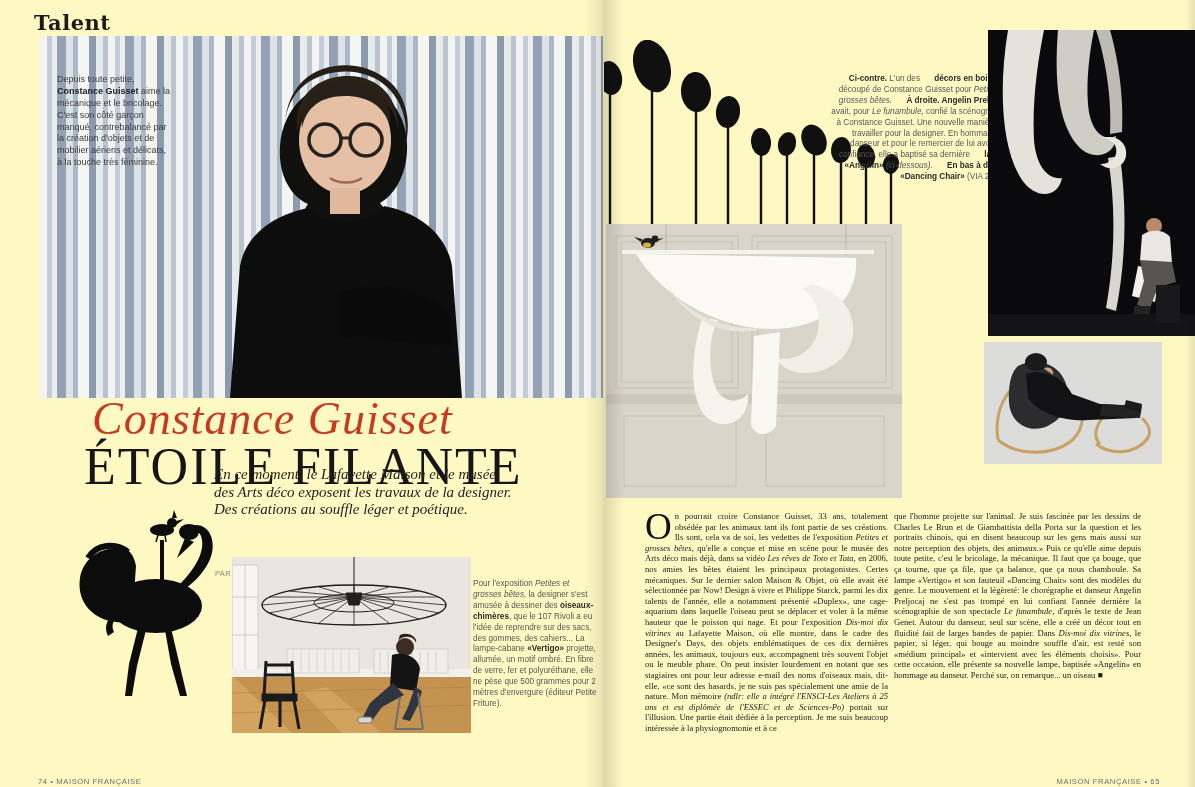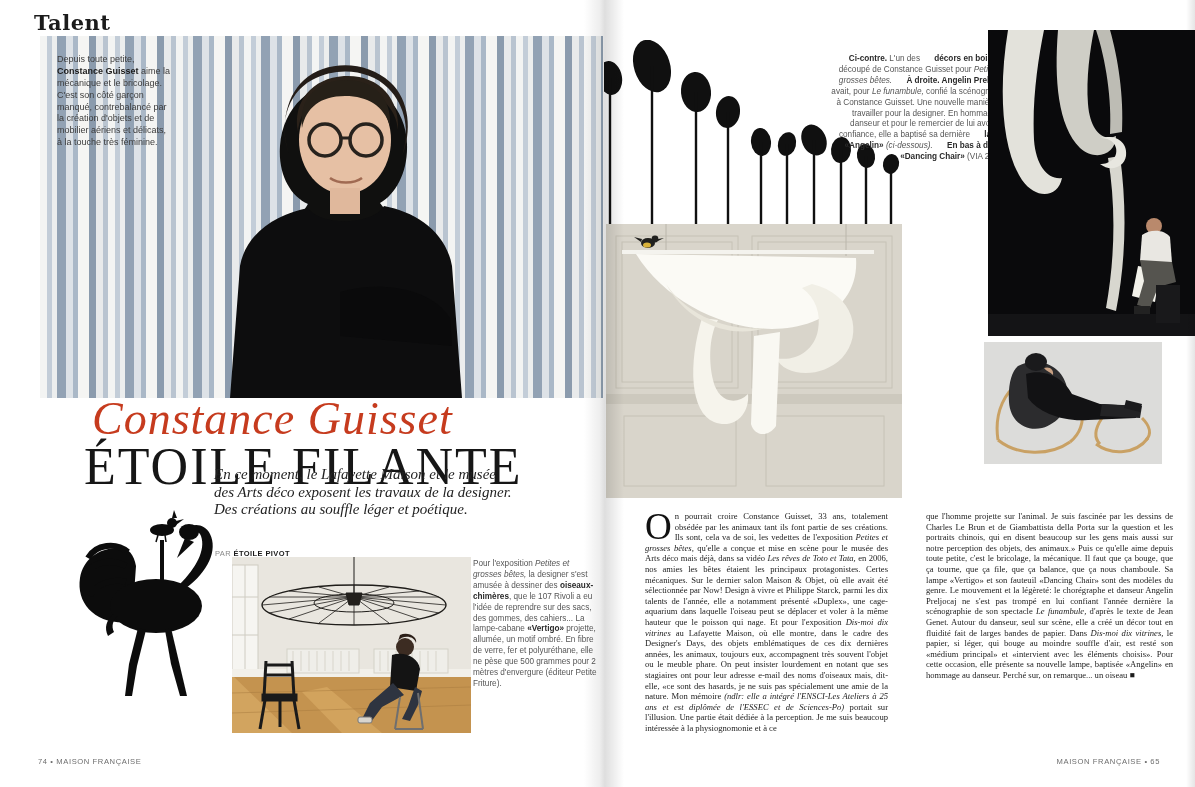--- a/index.html
+++ b/index.html
@@ -1,19 +1,19 @@
 <!DOCTYPE html>
 <html lang="fr"><head>
 <meta charset="utf-8">
 <style>
   html,body{margin:0;padding:0;background:#e9e7e2;}
-  #spread{position:relative;width:1195px;height:787px;background:#ffffff;overflow:hidden;
+  #spread{position:relative;width:1195px;height:787px;background:#fef9c3;overflow:hidden;
           font-family:"Liberation Serif", serif;color:#1b1b1b;box-shadow:0 0 8px rgba(0,0,0,.3);}
   .abs{position:absolute;}
-  .sans{font-family:"Liberation Sans", sans-serif;}
+  .sans{font-family:"Liberation Sans", sans-serif;margin-top:20px;}
   .b{font-weight:bold;}
   .i{font-style:italic;}
   .pre{white-space:pre-line;}
 
   #talent-label{left:34px;top:10px;font-family:"DejaVu Serif", serif;font-weight:bold;font-size:21px;letter-spacing:.5px;}
 
   #hero{left:40px;top:36px;width:563px;height:362px;overflow:hidden;
     background:repeating-linear-gradient(90deg,
       #f3f4f3 0 7px,#c3cdd8 7px 12px,#eceeee 12px 17px,#92a2b4 17px 26px,
       #dde2e7 26px 33px,#aab8c7 33px 38px,#f5f5f3 38px 49px,#8b9bad 49px 56px,
@@ -38,21 +38,21 @@
 
   #spoons{left:604px;top:40px;width:322px;height:215px;}
   #caption-top{left:828px;top:54px;width:180px;text-align:right;font-size:8.2px;line-height:1.33;color:#565656;}
   #caption-top .b{color:#2a2a2a;padding-left:12px;}
   #funambule{left:988px;top:30px;width:207px;height:306px;overflow:hidden;}
   #angelin{left:606px;top:224px;width:296px;height:274px;overflow:hidden;}
   #chair-photo{left:984px;top:342px;width:178px;height:122px;overflow:hidden;}
 
   .bodycol{font-size:8.6px;line-height:10.6px;text-align:justify;color:#1c1c1c;hyphens:auto;}
   #col1{left:645px;top:511px;width:243px;}
-  #col2wrap{left:926px;top:511px;width:247px;}
+  #col2wrap{left:894px;top:511px;width:247px;}
   .dropcap{float:left;font-size:37px;line-height:30px;padding:1px 3px 0 0;color:#111;}
   #credits{margin-top:9px;font-size:7.2px;line-height:1.5;letter-spacing:.2px;color:#6a6a6a;}
 
   #gutter{left:584px;top:0;width:40px;height:787px;pointer-events:none;
     background:linear-gradient(90deg,rgba(0,0,0,0) 0%,rgba(0,0,0,.07) 40%,rgba(0,0,0,.13) 52%,rgba(0,0,0,0) 100%);}
   #edge-right{left:1186px;top:0;width:9px;height:787px;pointer-events:none;
     background:linear-gradient(90deg,rgba(0,0,0,0),rgba(0,0,0,.10));}
 </style>
 </head>
 <body>

